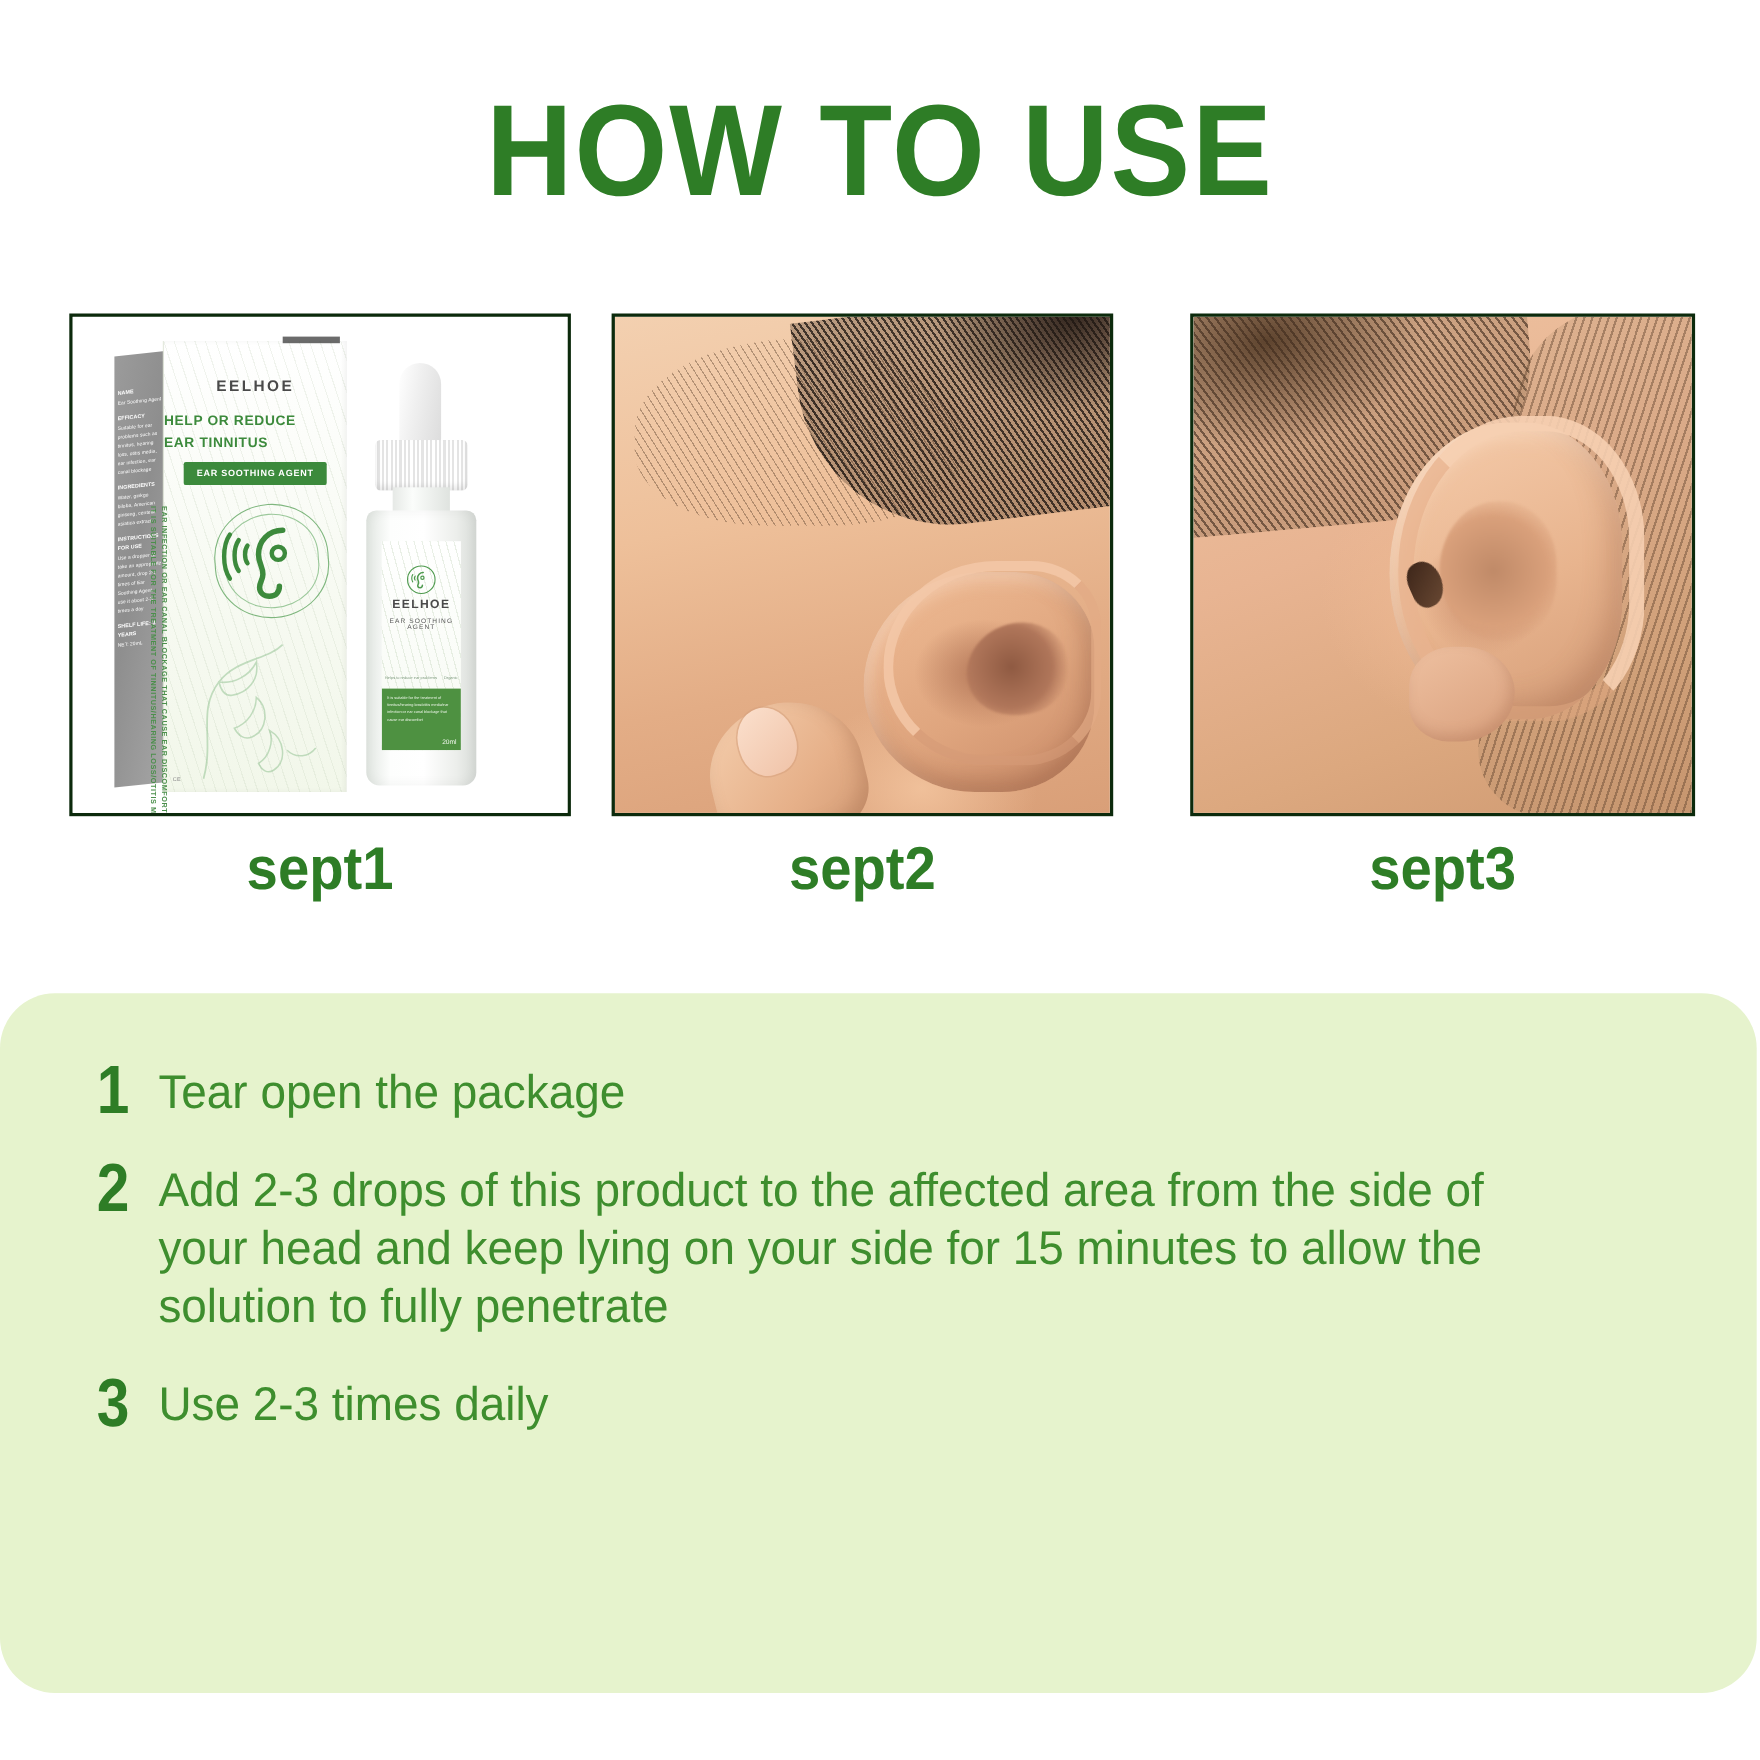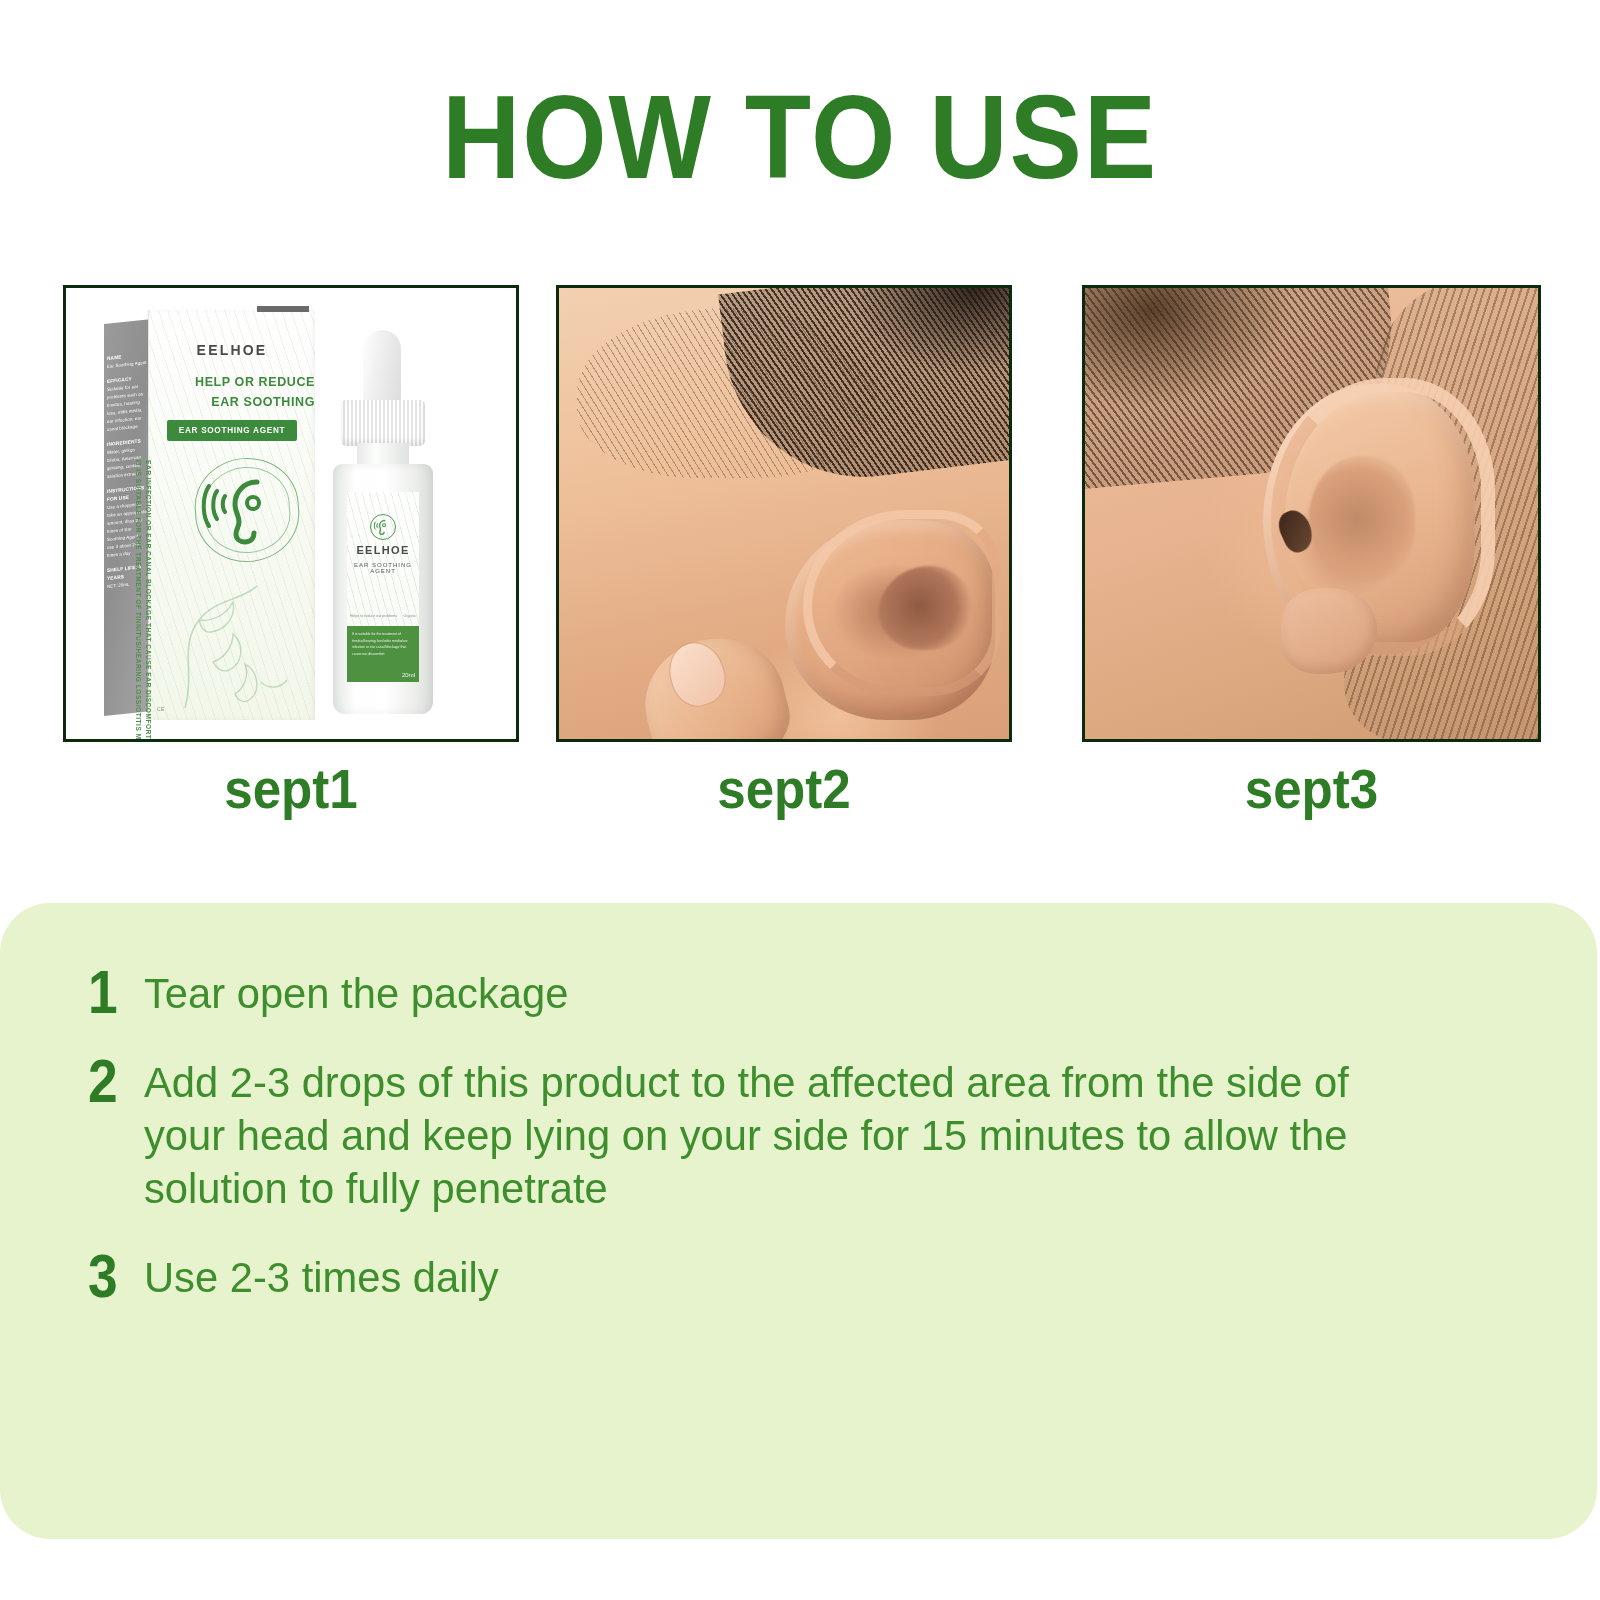--- a/index.html
+++ b/index.html
@@ -66,21 +66,21 @@
     box-shadow:inset -2px 0 5px rgba(0,0,0,.05);
   }
   .box-topflap{
     position:absolute;left:108px;top:-4px;width:52px;height:6px;background:#3a3a3a;opacity:.75;
   }
   .bf-brand{
     position:absolute;left:0;top:32px;width:100%;text-align:center;
     font-size:14px;font-weight:bold;color:#4a4a4a;letter-spacing:2.2px;
   }
   .bf-head{
-    position:absolute;left:0;top:62px;width:100%;text-align:right;
+    position:absolute;left:0;top:62px;width:100%;text-align:left;
     font-size:12.5px;font-weight:bold;color:#3C8A3C;letter-spacing:.6px;line-height:20px;
   }
   .bf-banner{
     position:absolute;left:18px;top:110px;width:130px;height:21px;
     background:#3C8A3C;border-radius:2px;
     display:flex;align-items:center;justify-content:center;
     color:#fff;font-size:8.2px;letter-spacing:.7px;font-weight:600;
   }
   .bf-vert{
     position:absolute;left:-7px;top:150px;
@@ -344,21 +344,21 @@
           <span>Use a dropper to take an appropriate amount, drop 2-3 times of Ear Soothing Agent, use it about 2-3 times a day</span>
           <b>SHELF LIFE: 3 YEARS</b>
           <span>NET: 20mL</span>
         </div>
 
         <div class="box-front">
           <div class="box-topflap"></div>
           <div class="bf-brand">EELHOE</div>
           <div class="bf-head">
             <div>HELP OR REDUCE</div>
-            <div>EAR SOOTHING</div>
+            <div>EAR TINNITUS</div>
           </div>
           <div class="bf-banner">EAR SOOTHING AGENT</div>
 
           <div class="bf-vert">IT IS SUITABLE FOR THE TREATMENT OF TINNITUS/HEARING LOSS/OTITIS MEDIA/</div>
           <div class="bf-vert2">EAR INFECTION OR EAR CANAL BLOCKAGE THAT CAUSE EAR DISCOMFORT.</div>
 
           <div class="bf-earwrap">
             <div class="bf-orn"></div>
             <svg viewBox="0 0 100 100" width="100" height="100" style="position:absolute;left:0;top:0">
               <path d="M62 24c-13 0-22 10-22 22 0 8 4 11 4 18 0 5-3 7-3 12 0 5 4 8 9 8 6 0 9-4 9-9" fill="none" stroke="#3C8A3C" stroke-width="5" stroke-linecap="round"></path>

